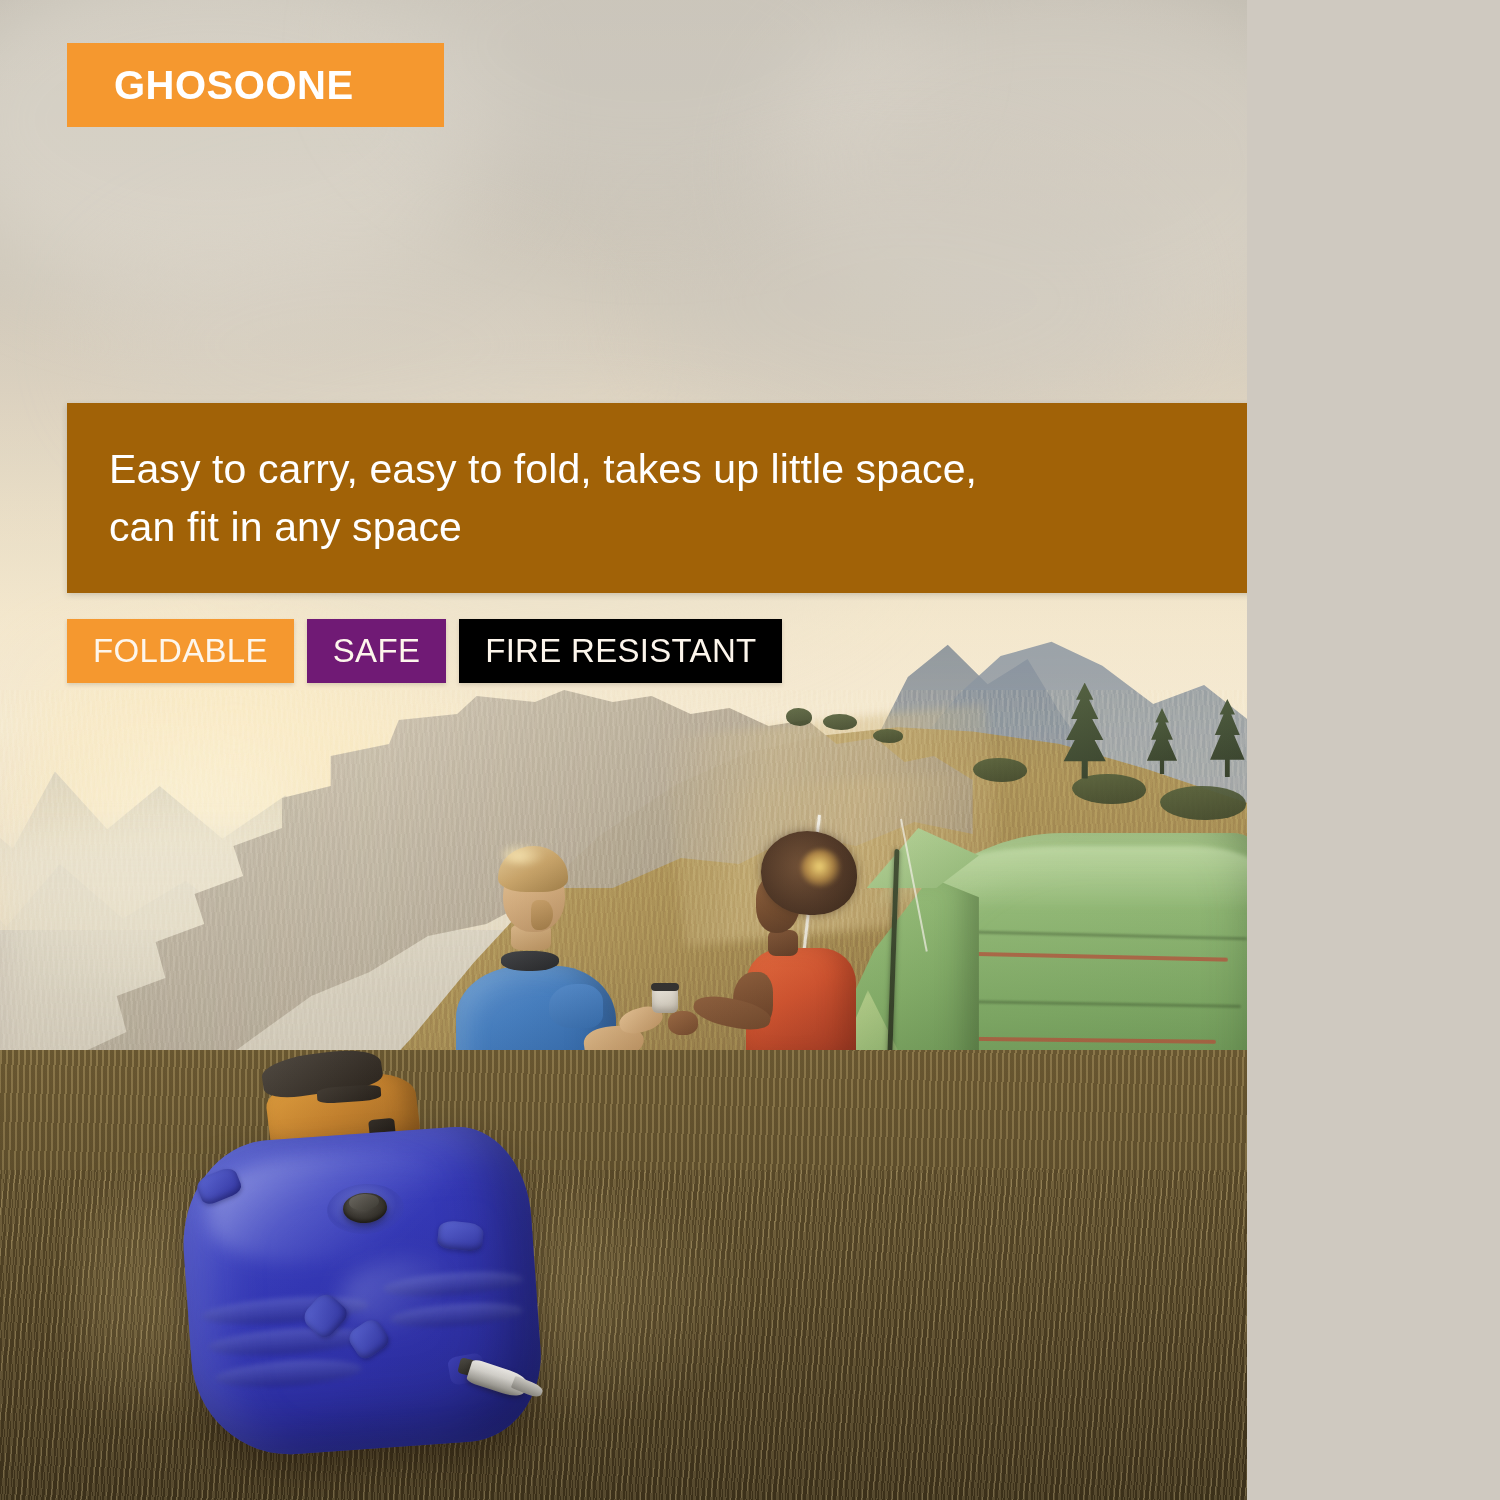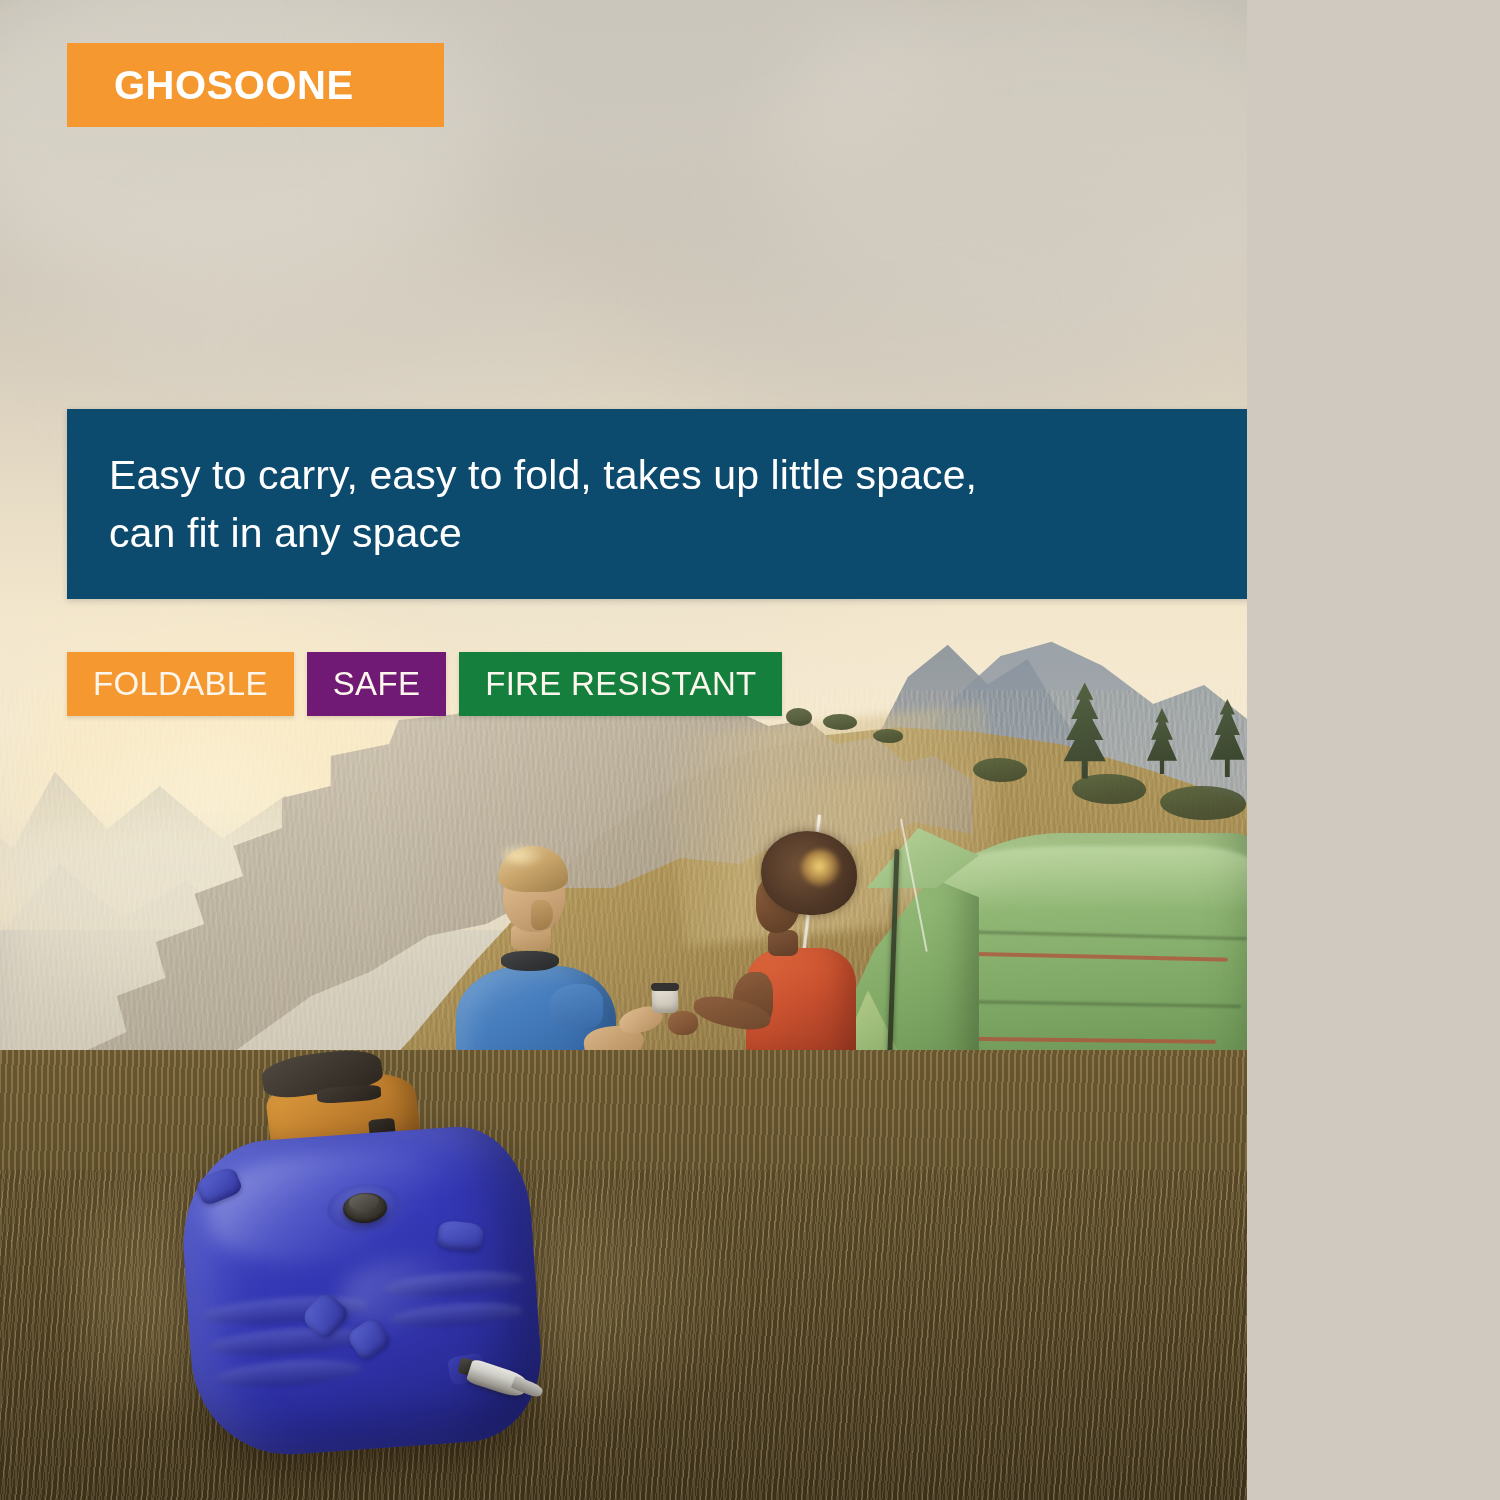--- a/index.html
+++ b/index.html
@@ -540,21 +540,21 @@
     box-shadow:0 2px 6px rgba(40,40,40,.18);
   }
   .desc-line {
     font-family:"Liberation Sans", sans-serif;
     font-size:41px; color:#ffffff; line-height:1.42; font-weight:normal;
     letter-spacing:.1px;
   }
 
   .tags {
     position:absolute; left:67px; top:619px;
-    display:flex; gap:13px; align-items:flex-start;margin-top:33px;
+    display:flex; gap:13px; align-items:flex-start;
   }
   .tag {
     height:64px; display:flex; align-items:center; justify-content:center;
     padding:0 26px;
     box-shadow:0 2px 4px rgba(60,50,40,.16);
   }
   .tag-text {
     font-family:"Liberation Sans", sans-serif;
     font-size:33px; color:#fdf6ec; font-weight:normal; letter-spacing:.3px;
     white-space:nowrap;
@@ -674,30 +674,30 @@
     </div>
 
     <div class="grade"></div>
   </div>
 
   <div class="brand-badge" style="background: rgb(245, 152, 47);">
     <span class="brand-badge-text" style="color: rgb(255, 255, 255);">GHOSOONE</span>
   </div>
 
 
-  <div class="desc-band" style="background: #0c4a6e; margin-top: 6px;">
+  <div class="desc-band" style="background: #a16207;">
     <div class="desc-line" style="color: rgb(255, 255, 255);">Easy to carry, easy to fold, takes up little space,</div>
     <div class="desc-line" style="color: rgb(255, 255, 255);">can fit in any space</div>
   </div>
 
   <div class="tags">
     <div class="tag" style="background: rgb(245, 152, 47);">
       <span class="tag-text" style="color: rgb(253, 246, 236);">FOLDABLE</span>
     </div>
     <div class="tag" style="background: #701a75;">
       <span class="tag-text" style="color: rgb(253, 246, 236);">SAFE</span>
     </div>
-    <div class="tag" style="background: #15803d;">
+    <div class="tag" style="background: #000000;">
       <span class="tag-text" style="color: rgb(253, 246, 236);">FIRE RESISTANT</span>
     </div>
   </div>
 
 </div>
 
 </body></html>

